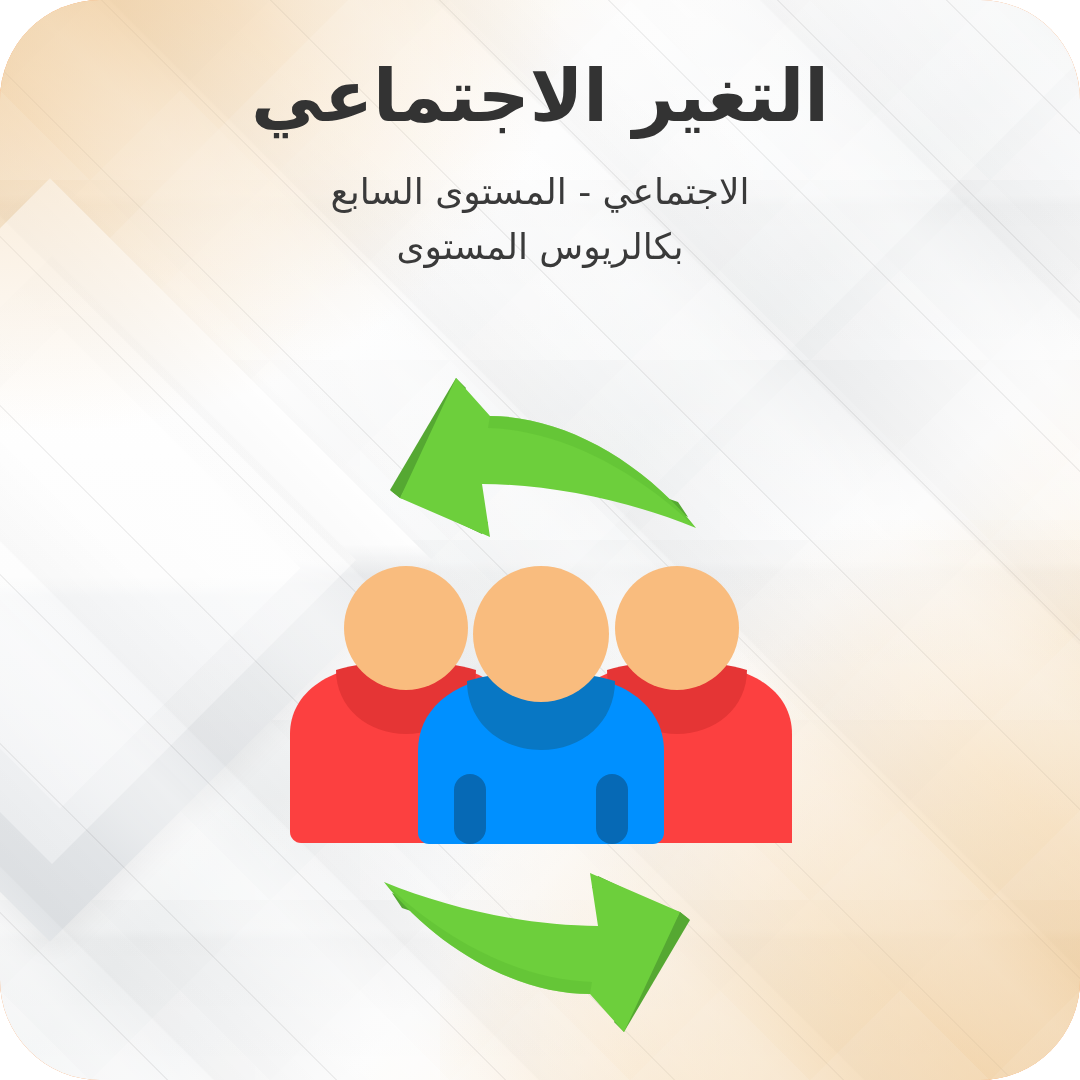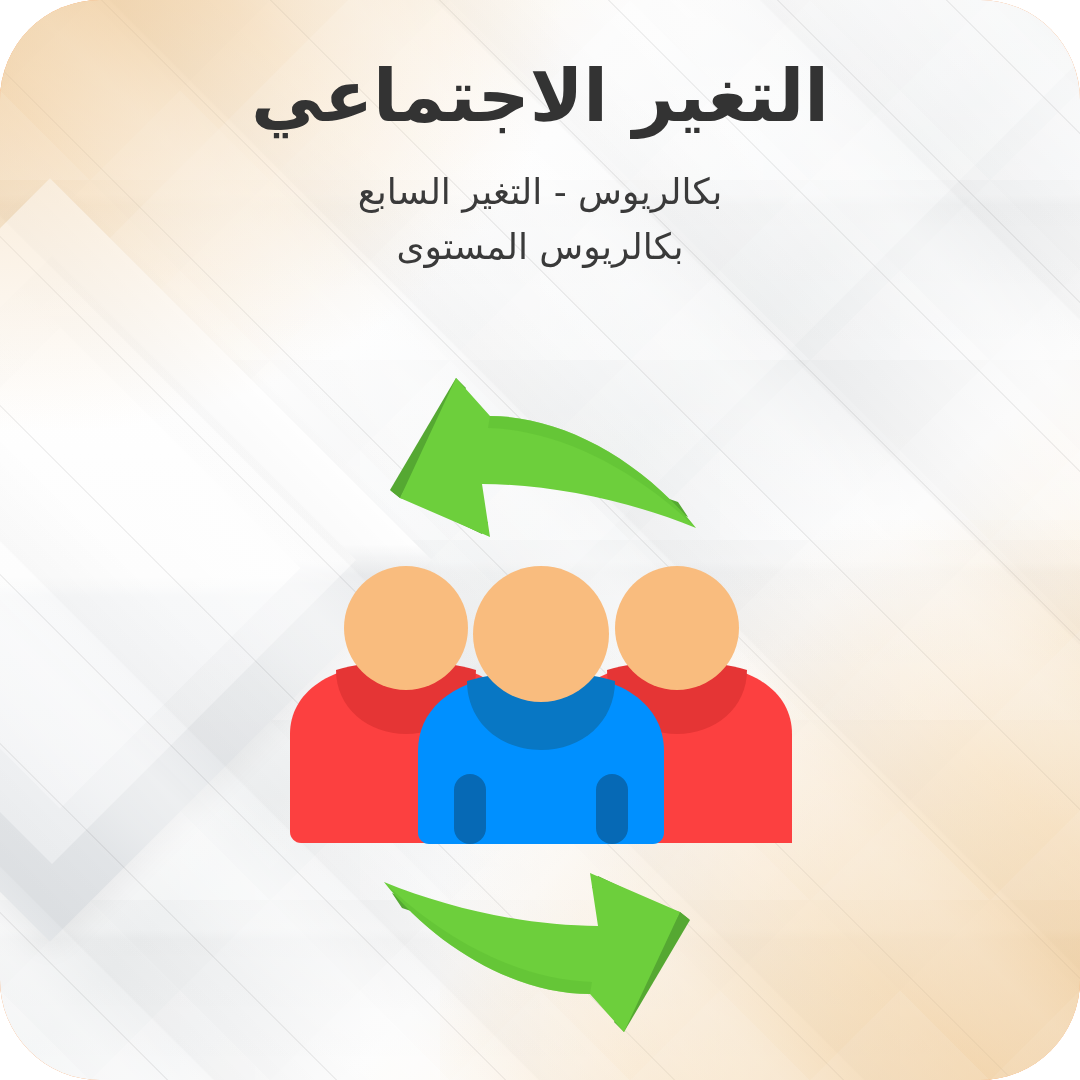--- a/index.html
+++ b/index.html
@@ -166,21 +166,21 @@
 
   <div class="bg-rightband"></div>
   <div class="bg-layer bg-sheen"></div>
   <div class="bg-layer bg-hairlines"></div>
   <div class="bg-cornertl"></div>
   <div class="bg-cornerbr"></div>
 
   <div class="text-block">
     <h1 class="title">التغير الاجتماعي</h1>
     <p class="subtitle">
-      <span>بكالريوس - التغير السابع</span>
+      <span>الاجتماعي - المستوى السابع</span>
       <span>بكالريوس المستوى</span>
     </p>
   </div>
 
   <div class="arrow arrow-top">
     <svg viewBox="0 0 324 172" width="324" height="172" xmlns="http://www.w3.org/2000/svg">
 
       <path d="M12 118 L78 6 L88 16 L22 126 Z" fill="#55a832"></path>
       <path d="M12 118 L104 162 L110 150 L22 126 Z" fill="#55a832"></path>
       <path d="M300 130 C250 112 180 98 124 99 L120 112 C190 112 258 124 310 145 Z" fill="#55a832"></path>

